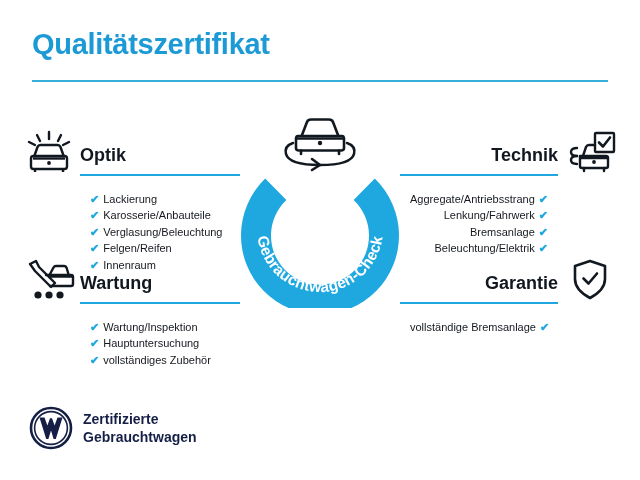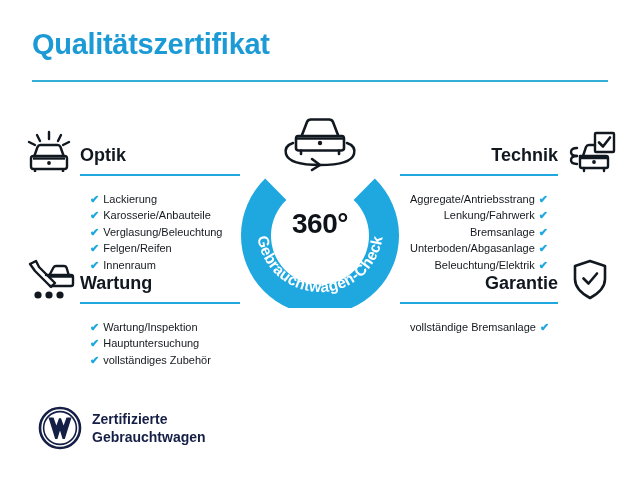--- a/index.html
+++ b/index.html
@@ -118,21 +118,21 @@
     left: 0; right: 0;
     top: 96px;
     text-align: center;
     font-size: 28px;
     font-weight: bold;
     color: #0d1318;
     letter-spacing: -0.5px;
   }
 
   
-  #footer { position: absolute; left: 38px; top: 404px; width: 300px; height: 56px; }
+  #footer { position: absolute; left: 29px; top: 404px; width: 300px; height: 56px; }
   #vw-logo { position: absolute; left: 0px; top: 2px; width: 44px; height: 44px; }
   #footer-text {
     position: absolute;
     left: 54px;
     top: 6px;
     font-size: 14px;
     font-weight: bold;
     color: #151f46;
     line-height: 18px;
   }
@@ -222,21 +222,20 @@
           <circle cx="30" cy="32" r="1.9" fill="#111820"></circle>
         </svg>
       </span>
       <span class="sec-title">Technik</span>
       <span class="sec-rule"></span>
     </div>
     <ul class="sec-list">
       <li><span>Aggregate/Antriebsstrang</span><span class="chk">✔</span></li>
       <li><span>Lenkung/Fahrwerk</span><span class="chk">✔</span></li>
       <li><span>Bremsanlage</span><span class="chk">✔</span></li>
-      <li><span>Unterboden/Abgasanlage</span><span class="chk">✔</span></li>
       <li><span>Beleuchtung/Elektrik</span><span class="chk">✔</span></li>
     </ul>
   </div>
 
   <div class="section sec-garantie sec-right">
     <div class="sec-head">
       <span class="sec-icon">
         <svg viewBox="0 0 52 44" width="52" height="44">
           <g stroke="#111820" stroke-width="2.6" fill="none" stroke-linejoin="round" stroke-linecap="round">
             <path d="M26 3 L41 8 V21 Q41 32 26 40 Q11 32 11 21 V8 Z"></path>
@@ -276,21 +275,20 @@
           <path d="M20 24 Q18 24 18 27 V36 Q18 38.5 21 38.5 H63 Q66 38.5 66 36 V27 Q66 24 64 24 Z"></path>
           <line x1="19" y1="26.5" x2="65" y2="26.5"></line>
           <line x1="23" y1="38.5" x2="23" y2="42"></line>
           <line x1="61" y1="38.5" x2="61" y2="42"></line>
           <path d="M15 31 Q6 34 8 42 Q11 53 42 53 Q73 53 76 42 Q78 34 69 31"></path>
           <path d="M34 47 L42 53 L34 58"></path>
         </g>
         <circle cx="42" cy="31" r="2.2" fill="#111820"></circle>
       </svg>
     </span>
-    <div id="badge-360">360°</div>
   </div>
 
   <div id="footer">
     <span id="vw-logo">
       <svg viewBox="0 0 44 44" width="44" height="44">
         <circle cx="22" cy="22" r="20" fill="none" stroke="#151f46" stroke-width="2.6"></circle>
         <circle cx="22" cy="22" r="16.4" fill="none" stroke="#151f46" stroke-width="1.6"></circle>
         <path d="M10.5 11.5 L15.5 11.5 L18.4 19.5 L21.0 12.2 L23.0 12.2 L25.6 19.5 L28.5 11.5 L33.5 11.5
                  L26.8 33.0 L24.6 33.0 L22.0 24.6 L19.4 33.0 L17.2 33.0 Z" fill="#151f46"></path>
       </svg>

